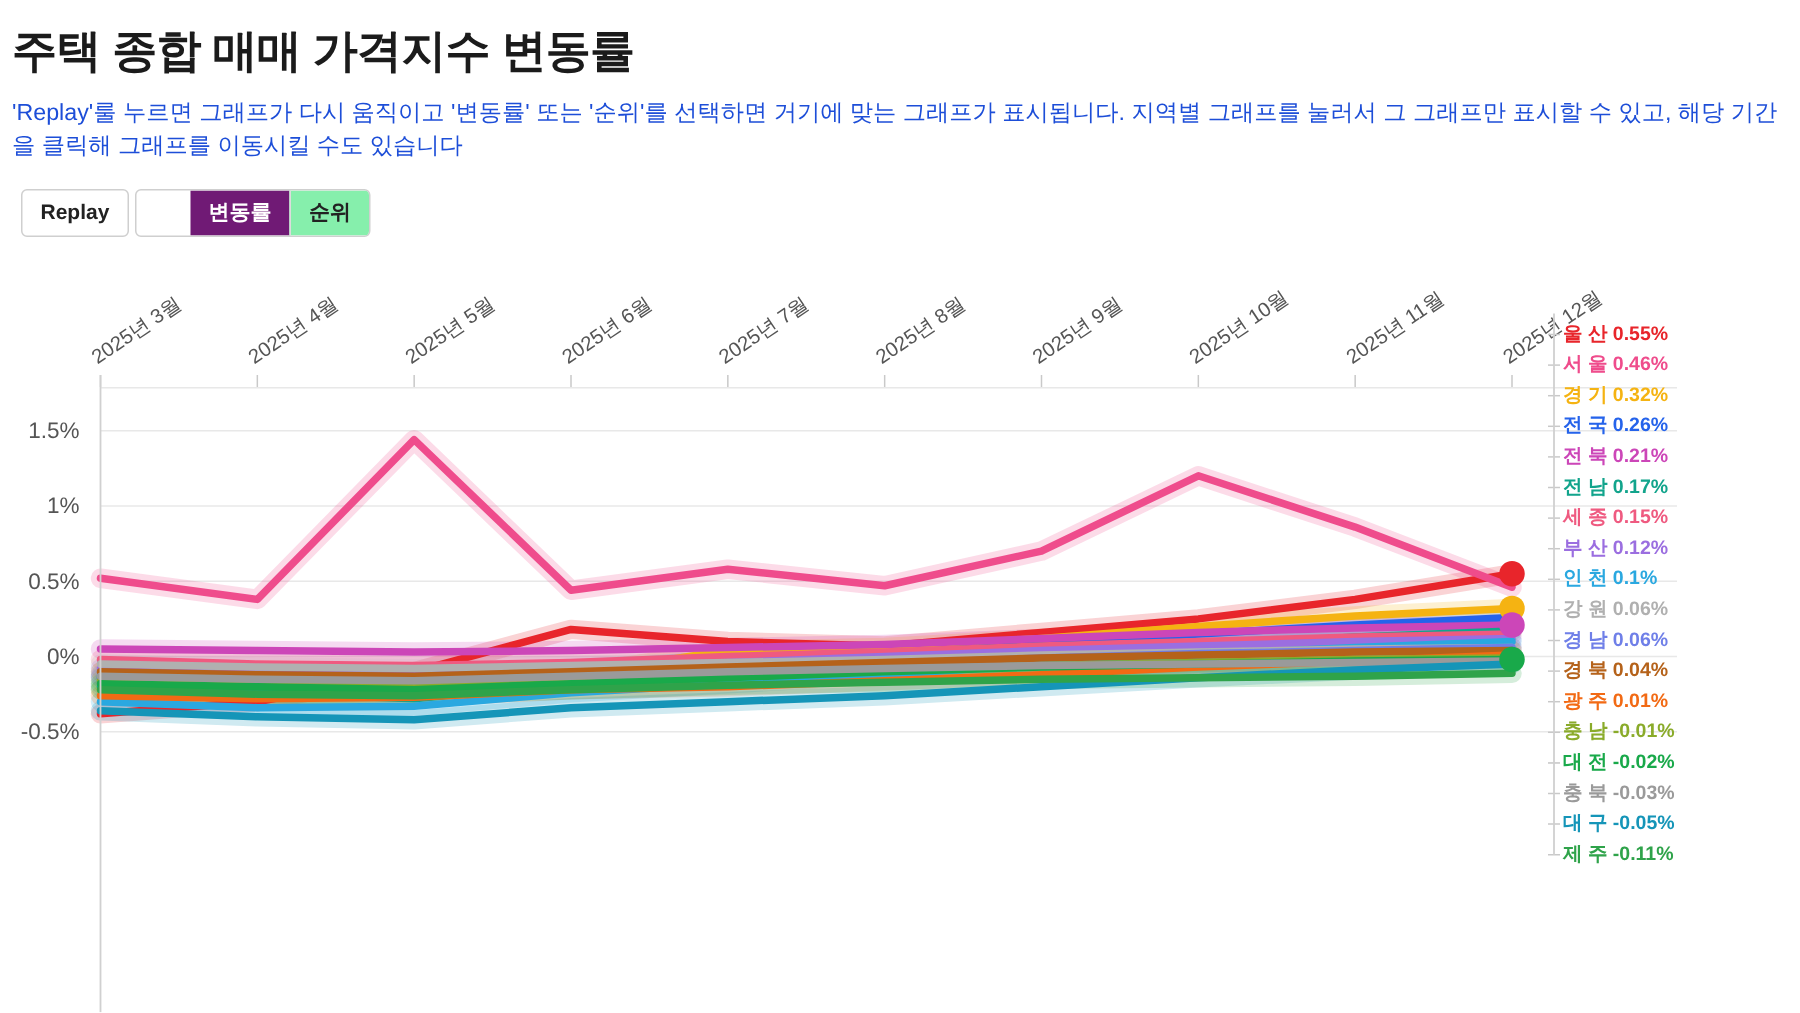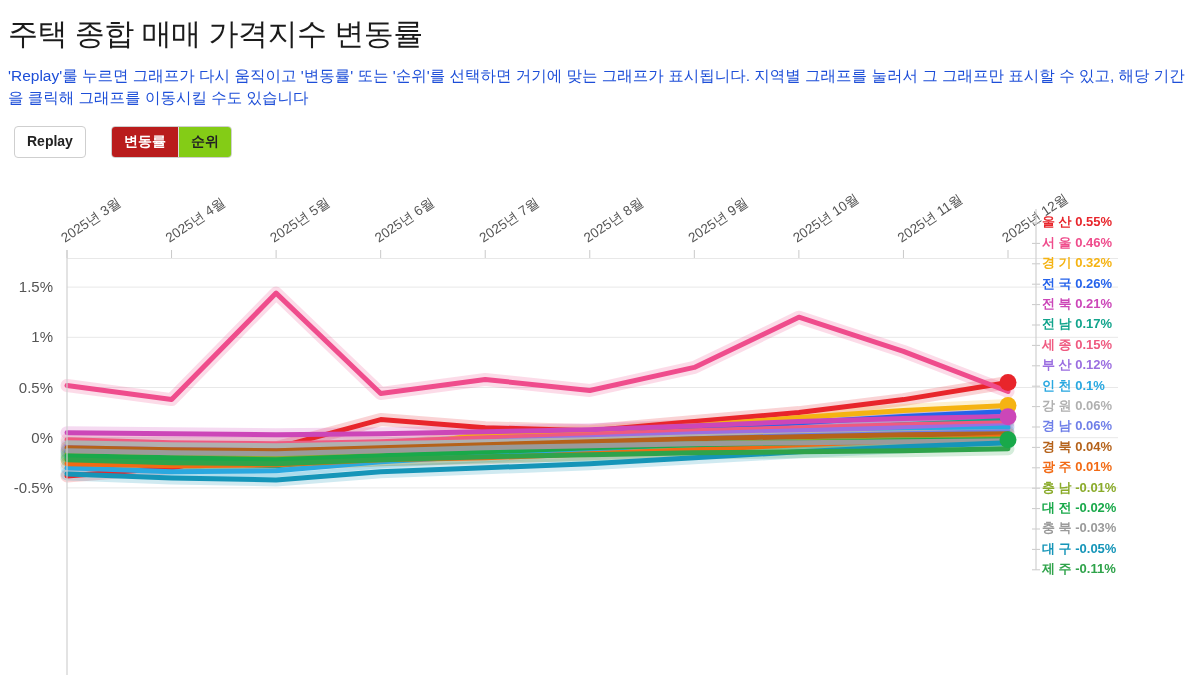--- a/index.html
+++ b/index.html
@@ -6,59 +6,59 @@
   body{
     width:1200px;height:675px;
     background:#ffffff;
     font-family:"Liberation Sans","DejaVu Sans",sans-serif;
     color:#222;
     overflow:hidden;
     position:relative;
   }
   #page-title{
     font-size:30px;
-    font-weight:normal;
+    font-weight:bold;
     letter-spacing:-0.5px;
     margin:14px 0 0 8px;
     color:#1b1b1b;
   }
   #subtitle{
     margin:10px 8px 0 8px;
     font-size:15.5px;
     line-height:1.45;
     color:#1d4ed8;
     max-width:1185px;
   }
   #controls{
     margin:16px 0 0 14px;
     display:flex;
     align-items:center;
-    gap:25px;
+    gap:4px;
   }
   .btn{
     font-family:"Liberation Sans","DejaVu Sans",sans-serif;
     font-size:14px;
     font-weight:bold;
     padding:6px 12px 7px 12px;
     border:1px solid #cfcfcf;
     background:#fff;
     color:#222;
     border-radius:4px;
     cursor:pointer;
     line-height:1.2;
   }
   .seg{
     display:flex;
     border-radius:4px;
     overflow:hidden;
     border:1px solid #cfcfcf;
   }
   .seg .btn{border:0;border-radius:0;}
-  .seg .btn.active{background:#b91c1c;color:#ffffff;}
-  .seg .btn:not(.active){background:#84cc16;border-left:1px solid #dcdcdc;}
+  .seg .btn.active{background:#701a75;color:#ffffff;margin-left:36px;}
+  .seg .btn:not(.active){background:#86efac;border-left:1px solid #dcdcdc;}
 
   
   #chart-wrap{
     position:absolute;
     left:0;top:165px;
     width:1200px;height:510px;
   }
   #chart-svg{display:block;}
   .xtick-label{
     font-size:13.5px;

